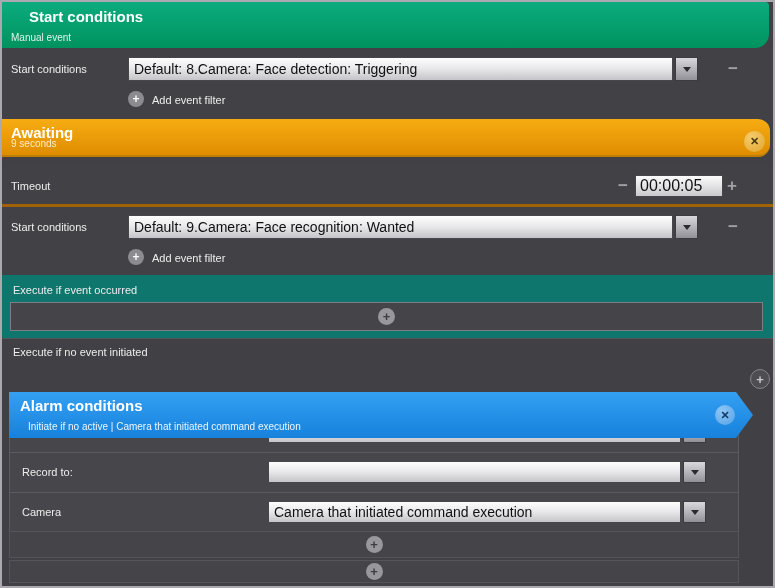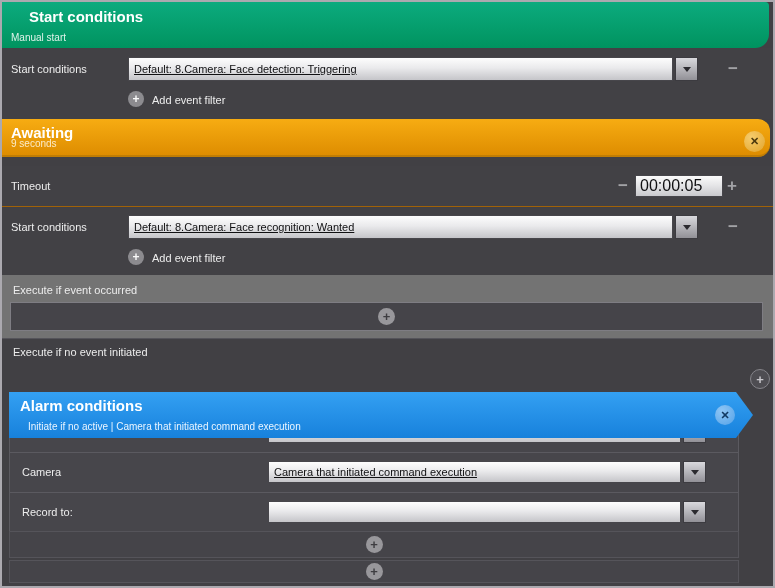--- a/index.html
+++ b/index.html
@@ -26,32 +26,32 @@
 
   .hdr-blue{left:7px;top:390px;width:744px;height:46px;
     background:linear-gradient(#34A0F2,#1781DC);
     clip-path:polygon(0 0, calc(100% - 17px) 0, 100% 50%, calc(100% - 17px) 100%, 0 100%);}
   .hdr-blue .t{position:absolute;left:11px;top:5px;font-size:15px;font-weight:bold;color:#fff;}
   .hdr-blue .s{position:absolute;left:7px;bottom:6px;font-size:10px;color:#EAF5FF;margin-left:12px;}
 
   
   .sec{left:0;width:771px;background:#424145;}
   .sec1{top:46px;height:71px;}
-  .row-timeout{top:164px;height:41px;border-bottom:1px solid #a16207;box-sizing:border-box;padding-left:24px;}
+  .row-timeout{top:164px;height:41px;border-bottom:3px solid #a16207;box-sizing:border-box;padding-left:24px;}
   .row-filter2{top:206px;height:35px;}
   .row-addf2{top:241px;height:32px;}
-  .grp1{top:273px;height:64px;border-bottom:1px solid #55545A;box-sizing:border-box;background:#737373;padding-left:8px;}
+  .grp1{top:273px;height:64px;border-bottom:1px solid #55545A;box-sizing:border-box;background:#0f766e;padding-left:8px;}
   .grp2{top:338px;height:246px;background:#414044;}
 
   
   .combo{display:flex;}
   .combo .fld{flex:1;height:24px;box-sizing:border-box;
     background:linear-gradient(#FDFDFD,#EAEAEC 45%,#C5C5C9);
-    border:1px solid #47464B;font-size:11px;color:#101012;
-    line-height:22px;padding:0 5px;white-space:nowrap;overflow:hidden;text-decoration:underline;}
+    border:1px solid #47464B;font-size:14px;color:#101012;
+    line-height:22px;padding:0 5px;white-space:nowrap;overflow:hidden;}
   .combo .btn{width:23px;height:24px;margin-left:2px;box-sizing:border-box;
     background:linear-gradient(#D9D9DD,#929197);border:1px solid #3C3B40;
     display:flex;align-items:center;justify-content:center;cursor:pointer;}
   .combo.sm .fld{height:22px;line-height:20px;}
   .combo.sm .btn{height:22px;}
   .tri{width:0;height:0;border-left:4px solid transparent;border-right:4px solid transparent;
     border-top:5px solid #2B2A2F;}
 
   
   .tinput{width:88px;height:22px;box-sizing:border-box;
@@ -82,21 +82,21 @@
   .plusrow{box-sizing:border-box;border:1px solid #55545A;background:#454449;
     display:flex;align-items:center;justify-content:center;}
 </style>
 </head>
 <body>
 
 <div class="window">
 
   <div class="abs hdr-green">
     <div class="t">Start conditions</div>
-    <div class="s">Manual start</div>
+    <div class="s">Manual event</div>
   </div>
 
   <div class="abs sec sec1">
     <div class="abs lbl" style="left:9px;top:15px;">Start conditions</div>
     <div class="abs combo" style="left:126px;top:9px;width:570px;">
       <div class="fld">Default: 8.Camera: Face detection: Triggering</div>
       <div class="btn">
           <span class="tri"></span>
         </div>
     </div>
@@ -114,21 +114,21 @@
   <div class="abs sec row-timeout">
     <div class="abs lbl" style="left:9px;top:0;line-height:40px;">Timeout</div>
     <div class="abs gminus" style="left:616px;top:8px;">−</div>
     <input class="abs tinput" style="left: 633px; top: 9px;" value="00:00:05">
     <div class="abs gplus" style="left:725px;top:8px;">+</div>
   </div>
 
   <div class="abs sec row-filter2">
     <div class="abs lbl" style="left:9px;top:13px;">Start conditions</div>
     <div class="abs combo" style="left:126px;top:7px;width:570px;">
-      <div class="fld">Default: 8.Camera: Face recognition: Wanted</div>
+      <div class="fld">Default: 9.Camera: Face recognition: Wanted</div>
       <div class="btn">
           <span class="tri"></span>
         </div>
     </div>
     <div class="abs gminus" style="left:726px;top:7px;">−</div>
   </div>
   <div class="abs sec row-addf2">
     <div class="abs circ cadd" style="left:126px;top:6px;">+</div>
     <div class="abs lbl" style="left:150px;top:9px;">Add event filter</div>
   </div>
@@ -148,32 +148,32 @@
       <div class="alarm-row">
         <div class="lbl">Alarm:</div>
         <div class="abs combo sm" style="left:258px;top:8px;width:438px;">
           <div class="fld">Initiate if no active</div>
           <div class="btn">
               <span class="tri"></span>
             </div>
         </div>
       </div>
       <div class="alarm-row">
-        <div class="lbl">Camera</div>
+        <div class="lbl">Record to:</div>
         <div class="abs combo sm" style="left:258px;top:8px;width:438px;">
-          <div class="fld">Camera that initiated command execution</div>
+          <div class="fld"></div>
           <div class="btn">
               <span class="tri"></span>
             </div>
         </div>
       </div>
       <div class="alarm-row">
-        <div class="lbl">Record to:</div>
+        <div class="lbl">Camera</div>
         <div class="abs combo sm" style="left:258px;top:8px;width:438px;">
-          <div class="fld"></div>
+          <div class="fld">Camera that initiated command execution</div>
           <div class="btn">
               <span class="tri"></span>
             </div>
         </div>
       </div>
     </div>
 
     <div class="abs plusrow" style="left:7px;top:191px;width:730px;height:27px;">
       <div class="circ cplus">+</div>
     </div>

